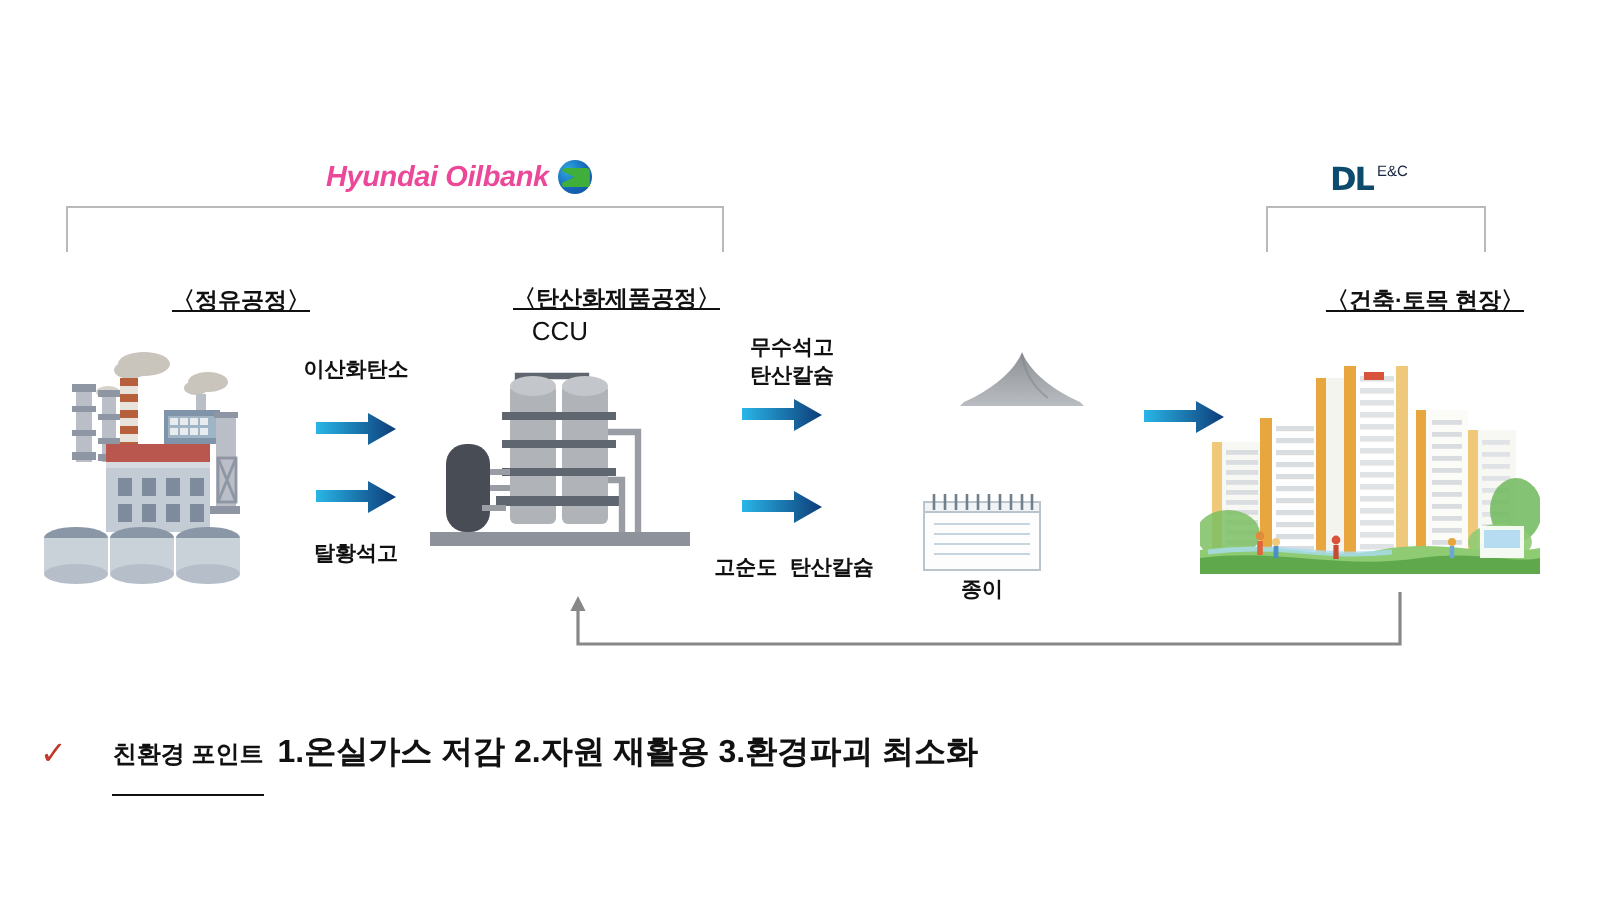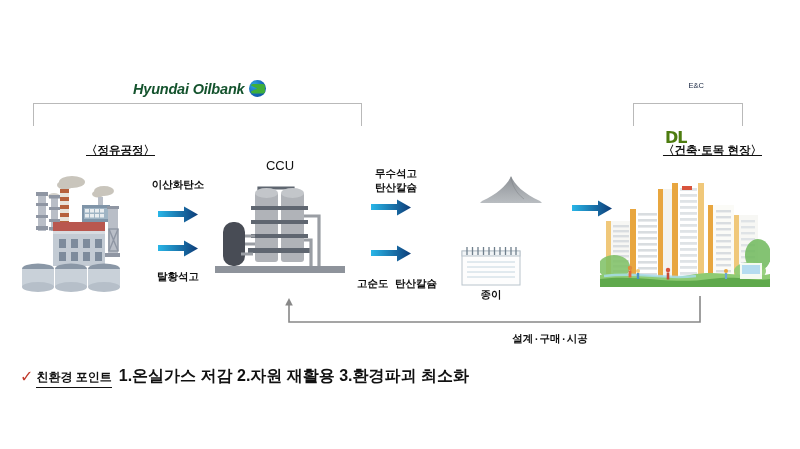--- a/index.html
+++ b/index.html
@@ -14,39 +14,39 @@
 
   .abs{position:absolute;}
 
   
   .logo-ho{
     left:133px;top:80px;
     display:flex;align-items:center;gap:5px;
   }
   .logo-ho .word{
     font-size:14.5px;font-weight:bold;font-style:italic;
-    color:#14532d;letter-spacing:-.2px;white-space:nowrap;
+    color:#ec4899;letter-spacing:-.2px;white-space:nowrap;margin-left:30px;
   }
   .logo-ho .emblem{
     width:17px;height:17px;border-radius:50%;
     background:radial-gradient(circle at 30% 30%,#2fa8e0 0%,#1565b8 55%,#0f4f96 100%);
     position:relative;overflow:hidden;flex:0 0 auto;
   }
   .logo-ho .emblem:after{
     content:"";position:absolute;left:1.5px;top:3.5px;width:14px;height:10px;
     background:#3fae3a;
     clip-path:polygon(0% 20%,45% 50%,0% 80%,0% 100%,100% 100%,100% 0%,0% 0%);
     border-radius:2px;
   }
   .logo-dl{
     left:665px;top:82px;display:flex;align-items:flex-start;
   }
   .logo-dl .dl{
-    font-size:16px;font-weight:bold;color:#4d7c0f;letter-spacing:-1px;
-    font-family:"DejaVu Sans",sans-serif;line-height:1;margin-top:48px;
+    font-size:16px;font-weight:bold;color:#0c4a6e;letter-spacing:-1px;
+    font-family:"DejaVu Sans",sans-serif;line-height:1;
   }
   .logo-dl .ec{
     font-size:7.5px;font-weight:normal;color:#16243f;margin-left:2px;margin-top:-1px;
   }
 
   
   .bracket{
     border:1px solid #b9b9b9;border-bottom:none;
     height:22px;
   }
@@ -98,21 +98,21 @@
   
   #footer{
     left:20px;top:366px;display:flex;align-items:baseline;gap:2px;white-space:nowrap;
   }
   #footer .check{
     color:#c0392b;font-size:16px;font-weight:bold;line-height:1;margin-right:1px;
     transform:translateY(1px);
   }
   #footer .key{
     font-size:12px;font-weight:bold;color:#111;
-    border-bottom:1px solid #111;padding-bottom:1px;
+    border-bottom:1px solid #111;padding-bottom:11px;margin-left:20px;
   }
   #footer .items{font-size:16px;font-weight:bold;color:#111;margin-left:5px;}
 </style>
 </head>
 <body>
 
 <div id="stage">
 
   <div class="abs logo-ho">
     <span class="word">Hyundai Oilbank</span>
@@ -121,20 +121,21 @@
 
   <div class="abs logo-dl">
     <span class="dl">DL</span>
     <span class="ec">E&amp;C</span>
   </div>
 
   <div class="abs bracket bracket-ho"></div>
   <div class="abs bracket bracket-dl"></div>
 
   <div class="abs sec-title" id="t-refinery">〈정유공정〉</div>
+  <div class="abs sec-title" id="t-ccu">〈탄산화제품공정〉</div>
   <div class="abs sec-sub" id="t-ccu-sub">CCU</div>
   <div class="abs sec-title" id="t-site">〈건축·토목 현장〉</div>
 
   <div class="abs" id="ill-refinery">
     <svg width="120" height="130" viewBox="0 0 120 130" xmlns="http://www.w3.org/2000/svg">
 
       <ellipse cx="52" cy="19" rx="13" ry="6" fill="#c9c5bc"></ellipse>
       <ellipse cx="45" cy="22" rx="8" ry="4.5" fill="#c9c5bc"></ellipse>
       <ellipse cx="84" cy="28" rx="10" ry="5" fill="#c9c5bc"></ellipse>
       <ellipse cx="78" cy="31" rx="6" ry="3.5" fill="#c9c5bc"></ellipse>
@@ -451,21 +452,20 @@
       <rect x="142" y="90" width="18" height="9" fill="#aed8ef" opacity=".9"></rect>
     </svg>
   </div>
 
   <div class="abs" id="returnpath">
     <svg width="430" height="40" viewBox="0 0 430 40" xmlns="http://www.w3.org/2000/svg">
       <path d="M420 2 L420 28 L9 28 L9 10" stroke="#888888" stroke-width="1.6" fill="none"></path>
       <path d="M9 4 L5.2 11.5 L12.8 11.5 Z" fill="#888888"></path>
     </svg>
   </div>
-  <div class="abs flow-label" id="l-epc">설계·구매·시공</div>
 
   <div class="abs" id="footer">
     <span class="check">✓</span>
     <span class="key">친환경 포인트</span>
     <span class="items">1.온실가스 저감   2.자원 재활용   3.환경파괴 최소화</span>
   </div>
 
 </div>
 
 </body></html>

